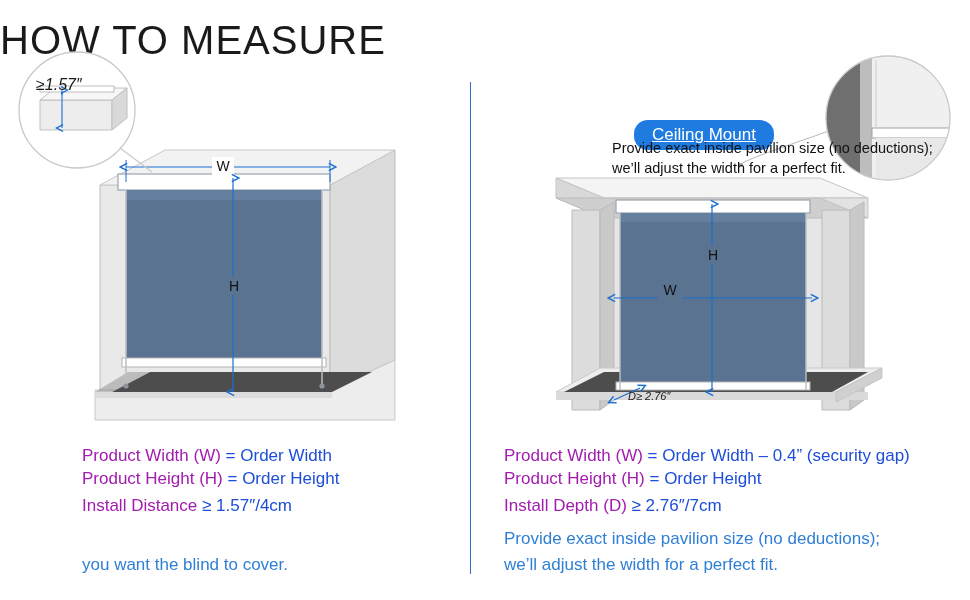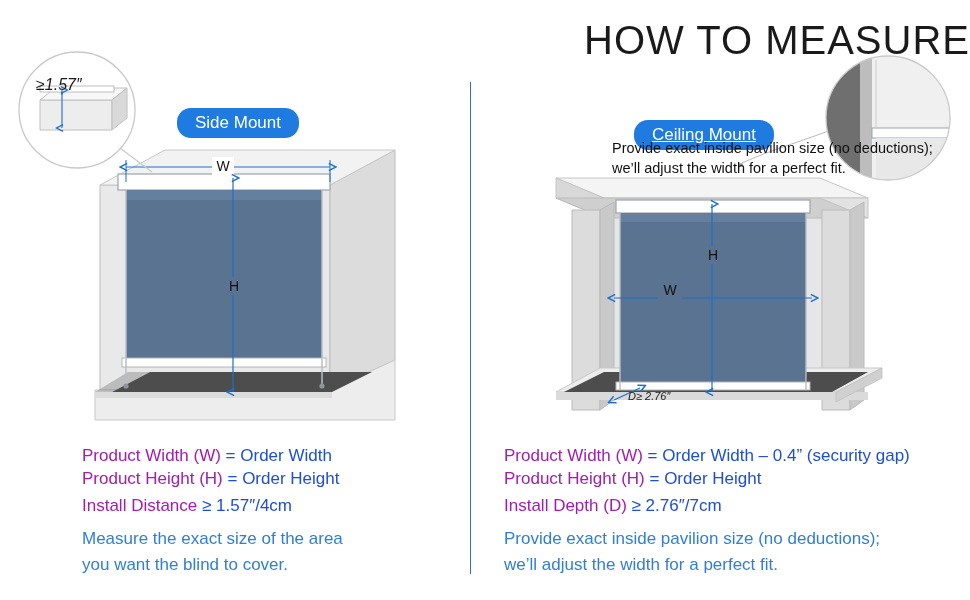--- a/index.html
+++ b/index.html
@@ -19,21 +19,21 @@
     position: absolute;
     inset: 0;
   }
 
   
   .title {
     position: absolute;
     top: 18px;
     left: 0;
     width: 100%;
-    text-align: right;
+    text-align: left;
     font-size: 40px;
     font-weight: 400;
     letter-spacing: 1px;
     color: #1a1a1a;
   }
 
   
   .divider {
     position: absolute;
     left: 470px;
@@ -241,21 +241,20 @@
           <polygon points="872,56 950,56 950,180 872,180" fill="#f0f0f0"></polygon>
           <rect x="872" y="128" width="78" height="10" fill="#ffffff" stroke="#9aa4ae" stroke-width="1"></rect>
           <rect x="876" y="138" width="70" height="42" fill="#e8e8e8"></rect>
           <line x1="876" y1="60" x2="876" y2="128" stroke="#cccccc" stroke-width="1"></line>
         </g>
         <circle cx="888" cy="118" r="62" fill="none" stroke="#c9c9c9" stroke-width="1.3"></circle>
       </g>
     </g>
   </svg>
 
-  <div class="badge badge-side">Side Mount</div>
 
   <div class="badge badge-ceiling">Ceiling Mount</div>
 
   <div class="txt blk" style="left:36px; top:76px; font-size:16px;">≥1.57″</div>
 
   <div class="note-ceiling">
     <span>Provide exact inside pavilion size (no deductions);</span><br>
     <span>we’ll adjust the width for a perfect fit.</span>
   </div>
 
@@ -264,21 +263,21 @@
   <div class="caption" style="left:82px; top:444px;">
     <span class="lead">Product Width (W) </span><span class="val">= Order Width</span>
   </div>
   <div class="caption" style="left:82px; top:467px;">
     <span class="lead">Product Height (H) </span><span class="val">= Order Height</span>
   </div>
   <div class="caption" style="left:82px; top:494px;">
     <span class="lead">Install Distance </span><span class="val">≥ 1.57″/4cm</span>
   </div>
   <div class="measure-note" style="left:82px; top:526px;">
-    <span>Measure the exact size of the area</span><br>
+    <br>
     <span>you want the blind to cover.</span>
   </div>
 
   <div class="caption" style="left:504px; top:444px;">
     <span class="lead">Product Width (W) </span><span class="val">= Order Width – 0.4” (security gap)</span>
   </div>
   <div class="caption" style="left:504px; top:467px;">
     <span class="lead">Product Height (H) </span><span class="val">= Order Height</span>
   </div>
   <div class="caption" style="left:504px; top:494px;text-align:right;">

